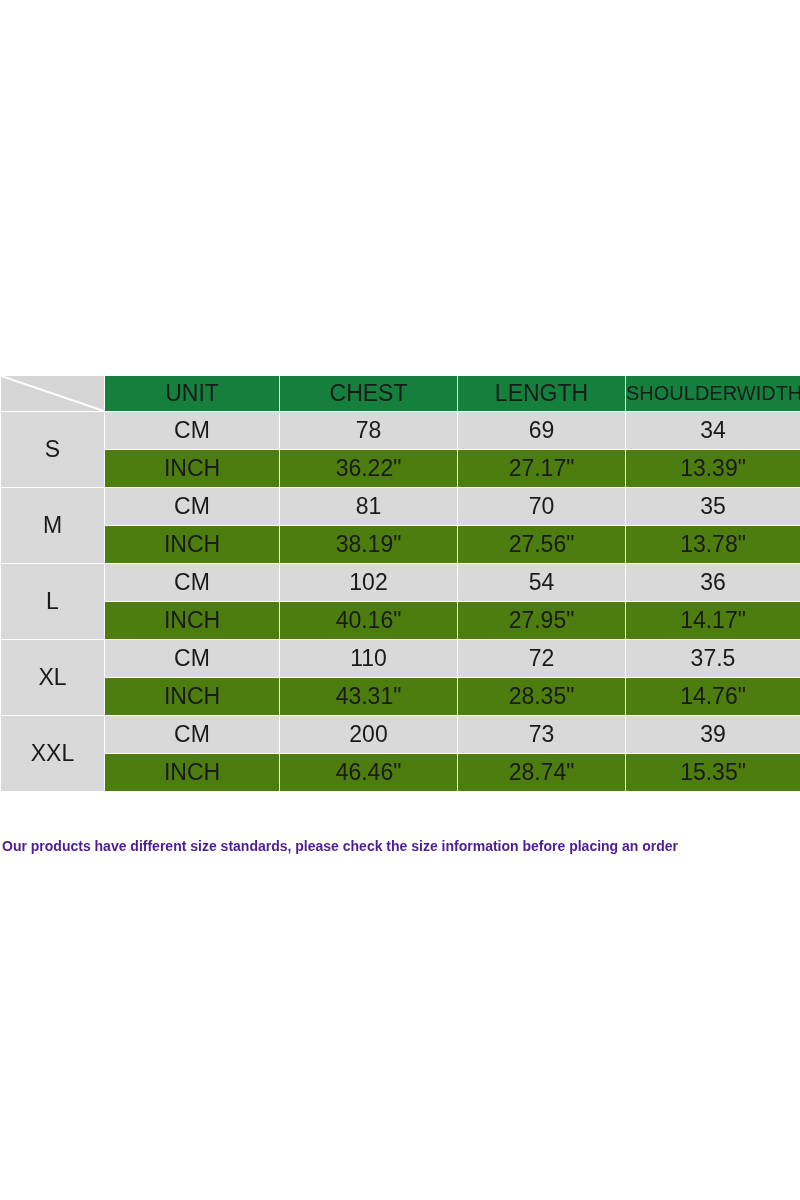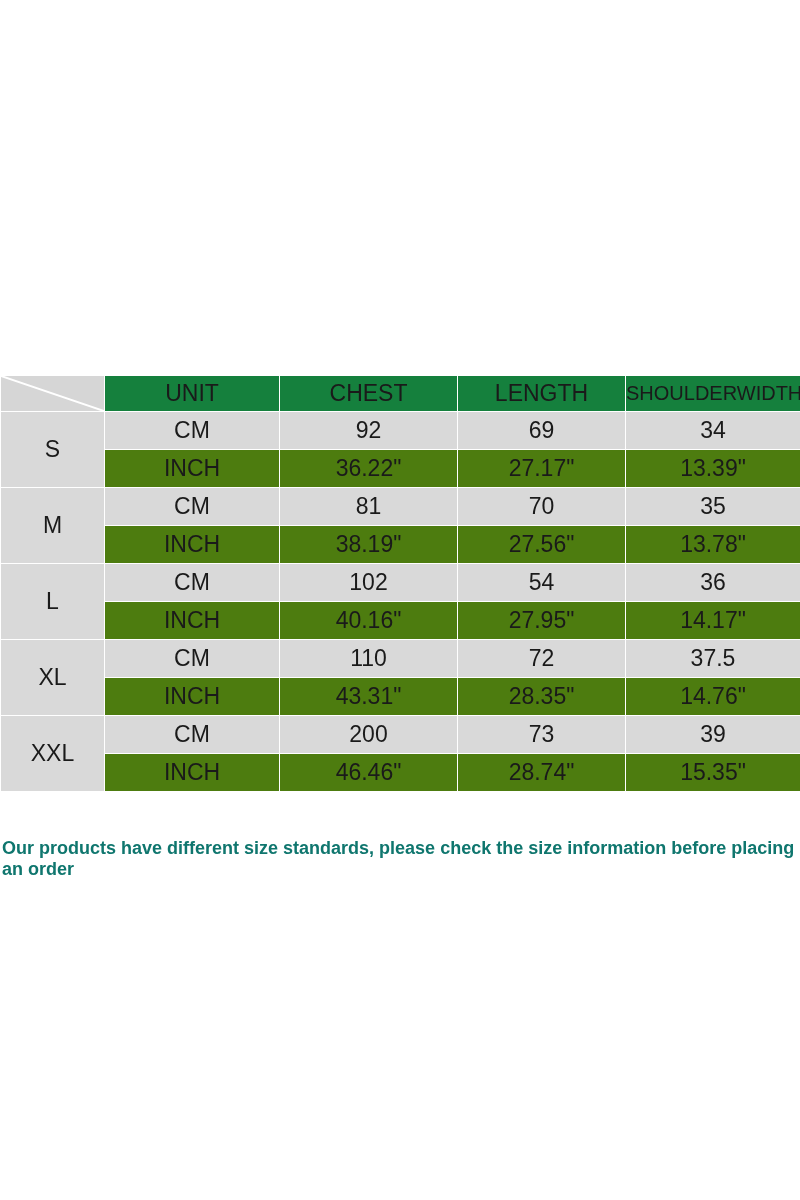--- a/index.html
+++ b/index.html
@@ -93,22 +93,22 @@
 
   
   tr.row-cm td { background: #d9d9d9; }
   tr.row-in td { background: #4d7c0f; margin-left: 36px; }
 
   .footnote {
     position: absolute;
     left: 2px;
     top: 838px;
     width: 796px;
-    font-size: 18px;
-    color: #0f766e;
+    font-size: 14px;
+    color: #4c1d95;
     font-weight: bold;
     font-family: "Liberation Sans", sans-serif;
     letter-spacing: 0px;
   }
 </style>
 </head>
 <body>
 
 <div class="size-table-wrap">
 
@@ -130,21 +130,21 @@
         </td>
         <td>UNIT</td>
         <td>CHEST</td>
         <td>LENGTH</td>
         <td class="shd-head">SHOULDERWIDTH</td>
       </tr>
 
       <tr class="row-cm">
         <td class="size-cell" rowspan="2">S</td>
         <td class="unit-cell">CM</td>
-        <td class="val-cell">92</td>
+        <td class="val-cell">78</td>
         <td class="val-cell">69</td>
         <td class="val-cell">34</td>
       </tr>
       <tr class="row-in">
         <td class="unit-cell">INCH</td>
         <td class="val-cell">36.22"</td>
         <td class="val-cell">27.17"</td>
         <td class="val-cell">13.39"</td>
       </tr>
 

